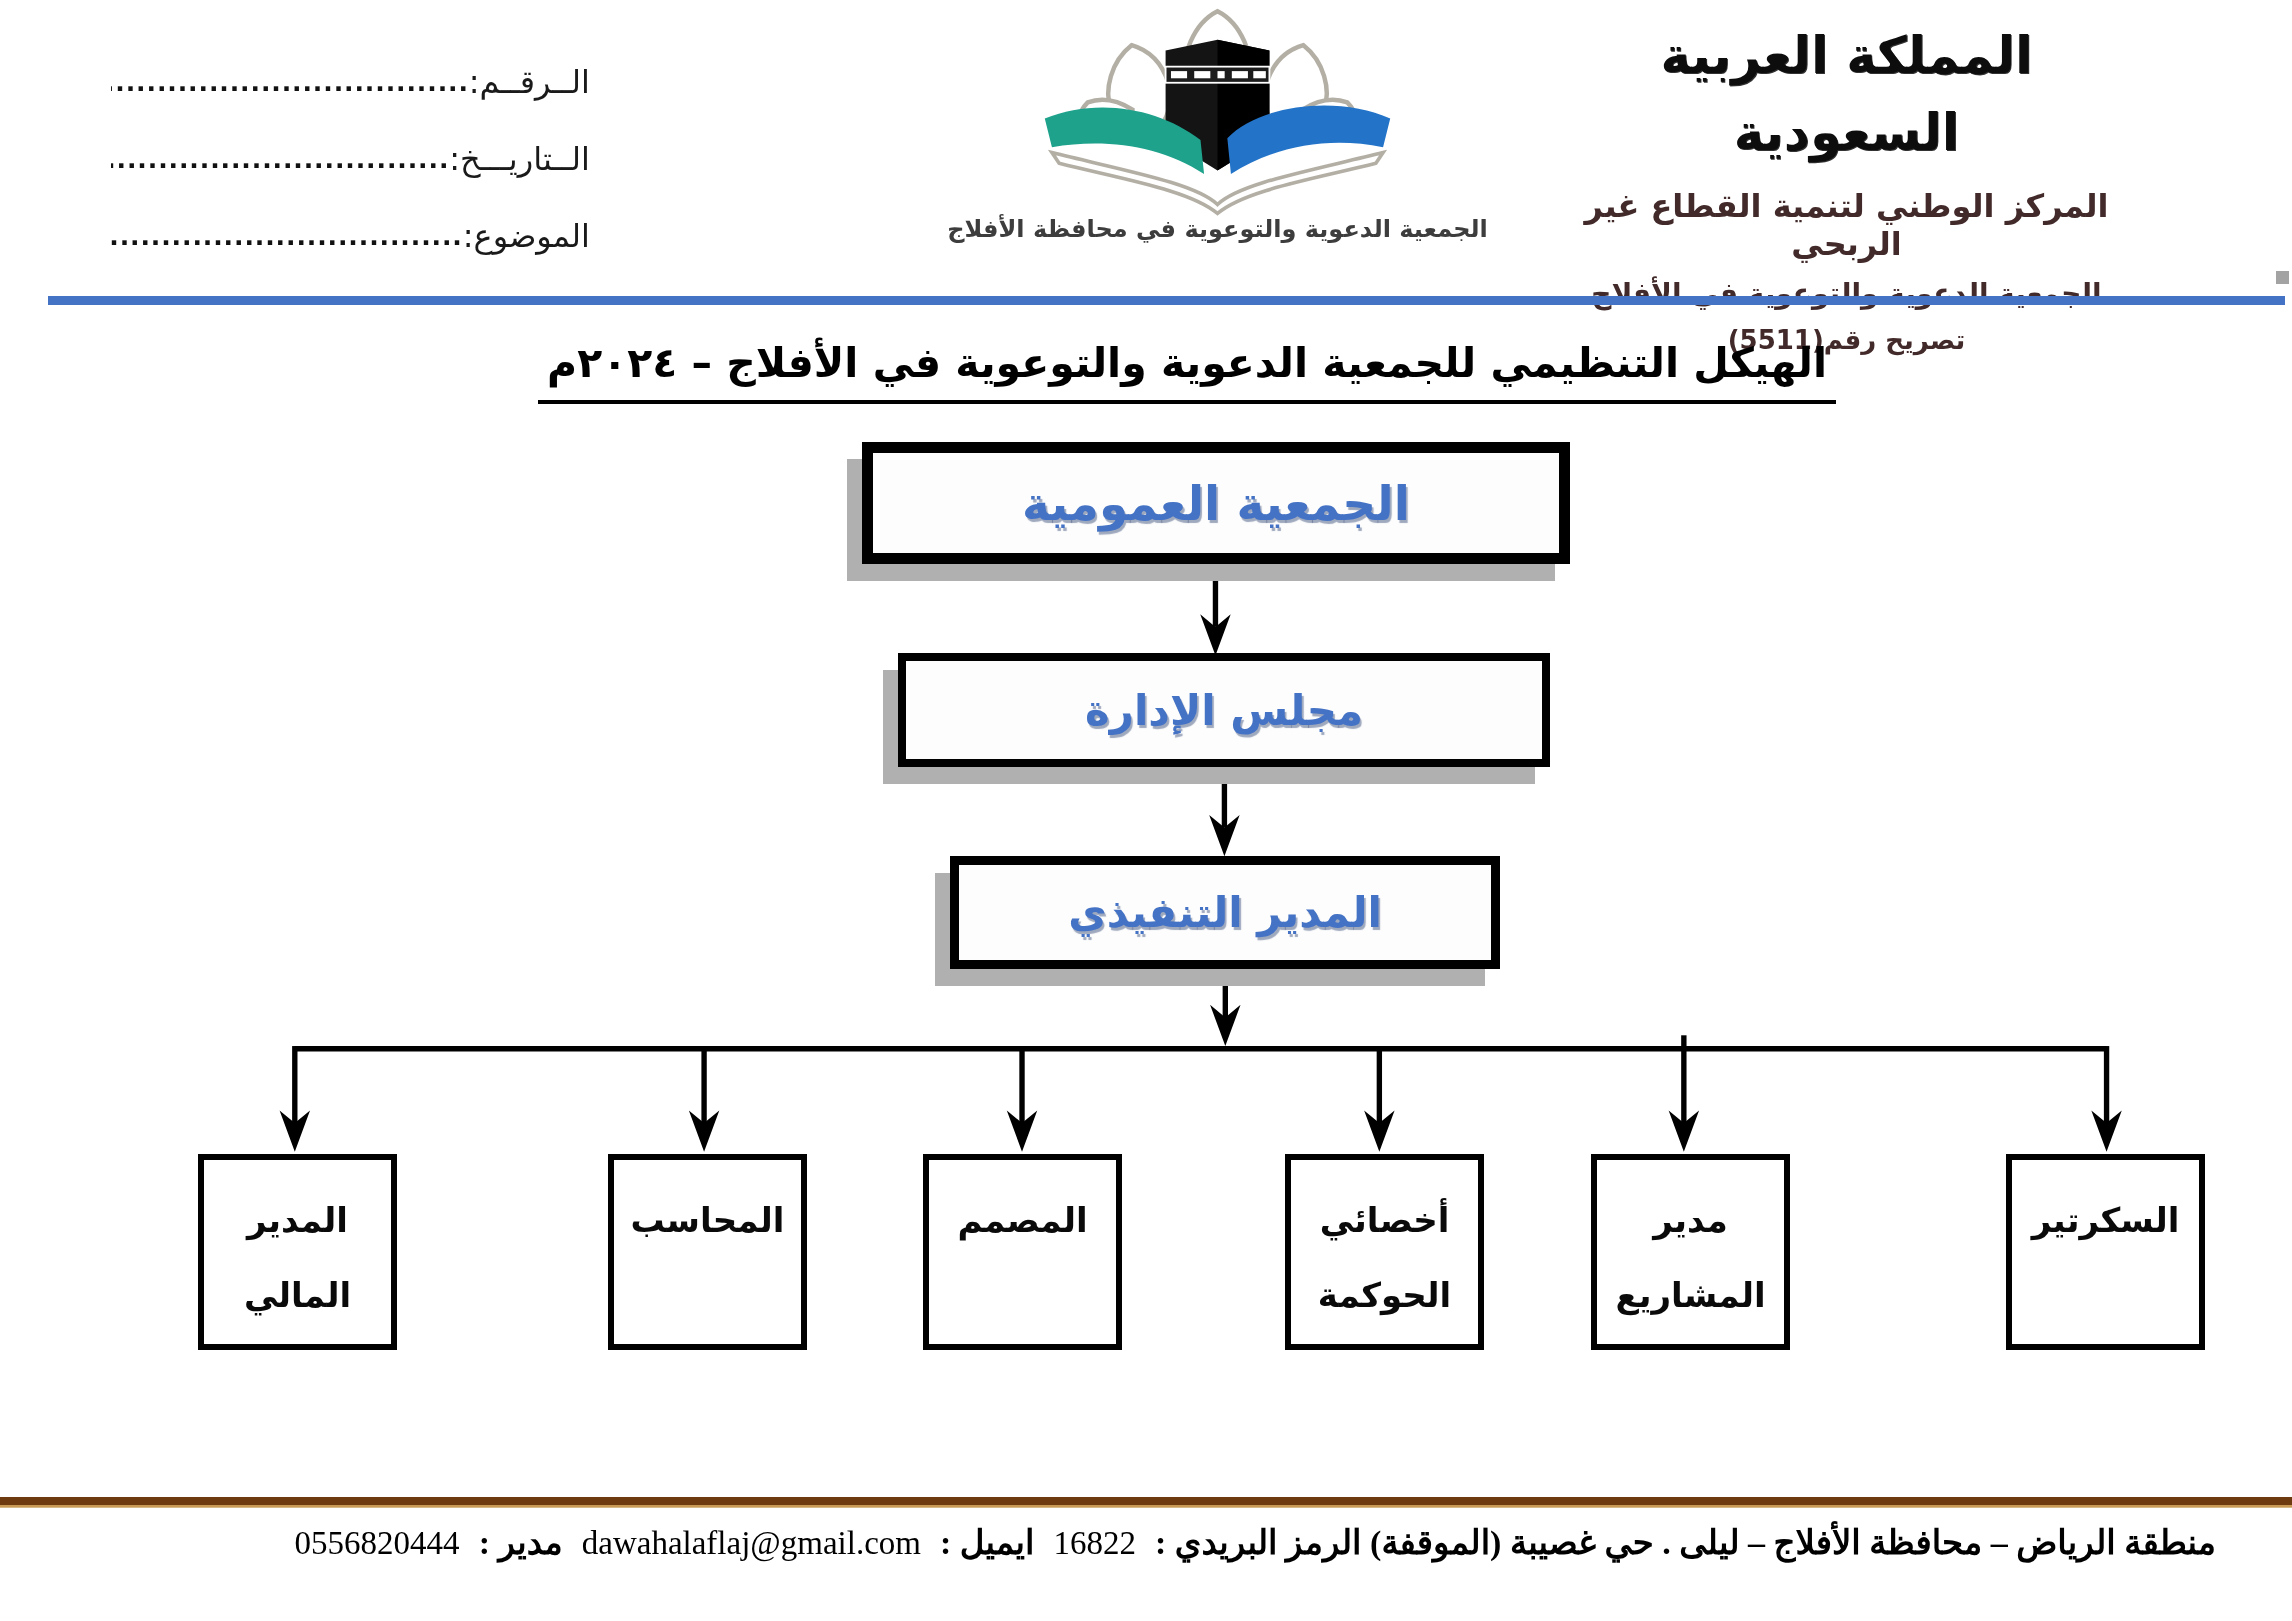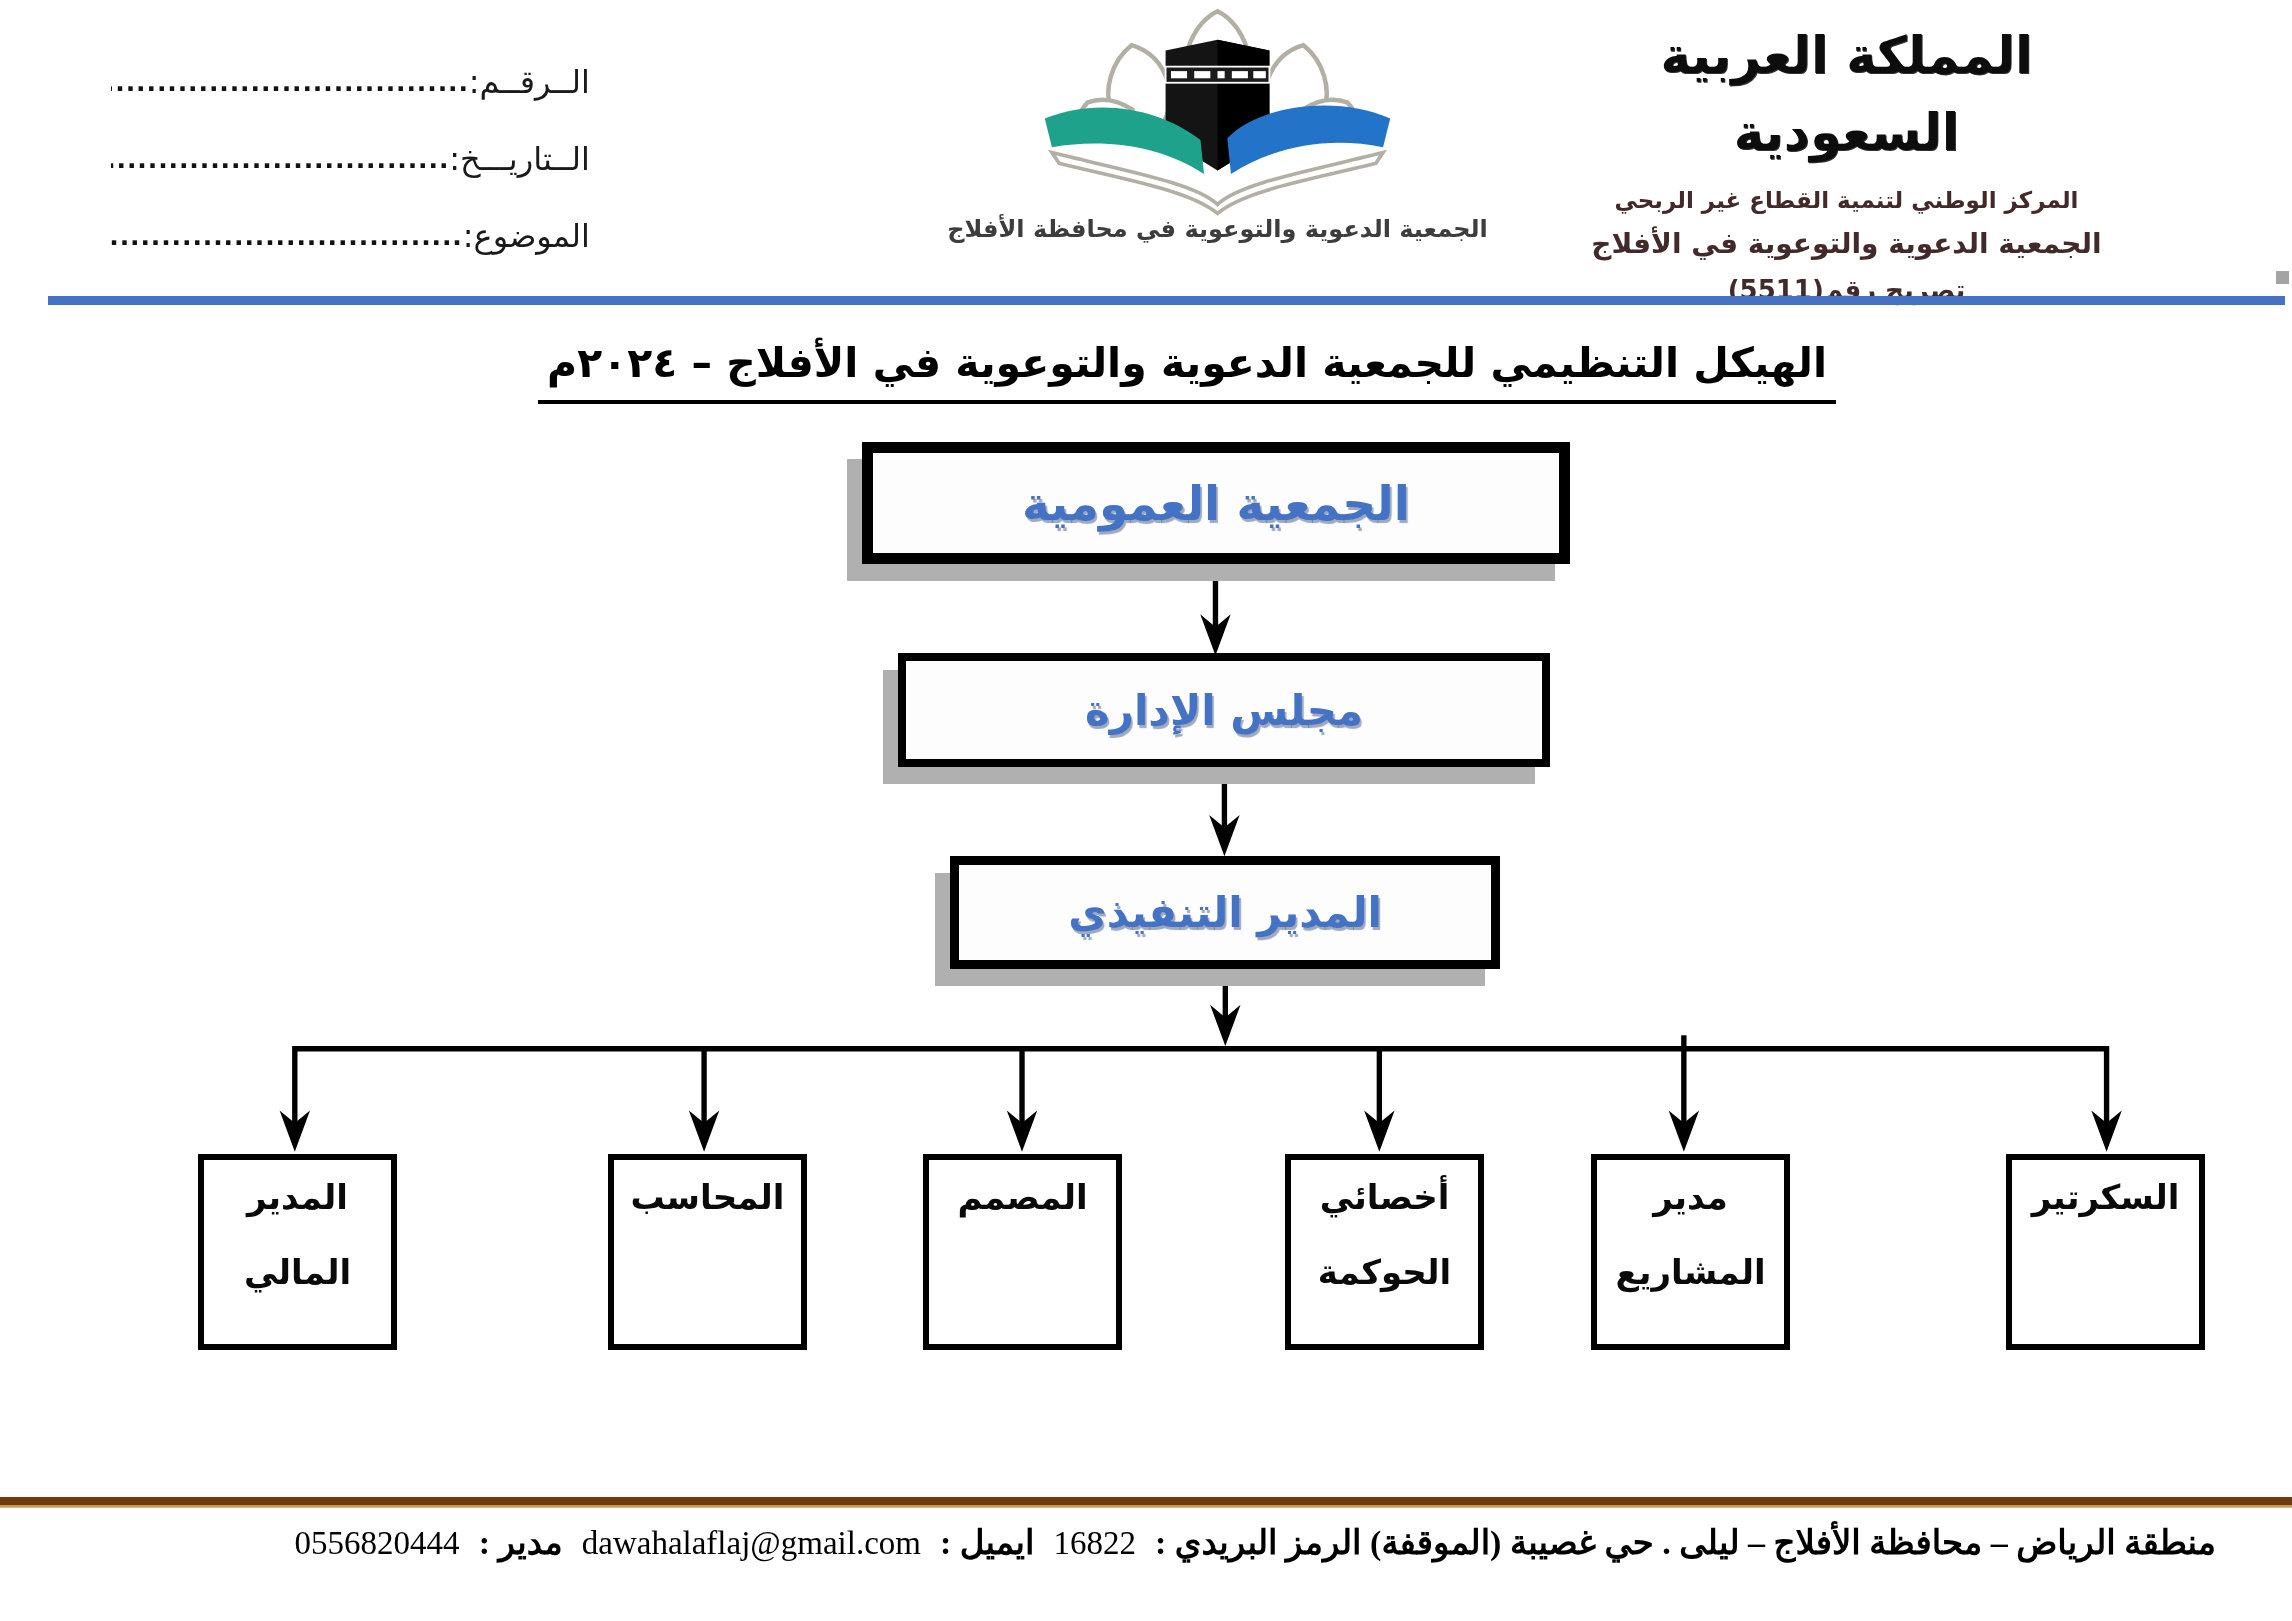--- a/index.html
+++ b/index.html
@@ -13,21 +13,21 @@
   .field-label{font-size:32px;font-weight:normal;color:#1a1a1a;white-space:nowrap;}
   .field-dots{font-size:25px;font-weight:bold;letter-spacing:0.9px;color:#111;
     overflow:hidden;white-space:nowrap;flex:1;margin-left:5.4px;padding-bottom:3.6px;}
   .logo-wrap{position:absolute;left:1025px;top:3.6px;width:385px;}
   .logo-caption{position:absolute;left:922px;top:215px;width:591px;text-align:center;
     font-size:24px;font-weight:bold;color:#3d3d3d;direction:rtl;}
   .org-head{position:absolute;left:1560px;top:18px;width:573px;text-align:center;direction:rtl;}
   .org-kingdom{font-size:51px;font-weight:bold;color:#0d0d0d;line-height:1.5;
     text-shadow:0.9px 0.9px 0 #333;}
   .org-center,.org-assoc,.org-permit{color:#432a2a;font-weight:bold;}
-  .org-center{font-size:23px;margin-top:16px;}
+  .org-center{font-size:32px;margin-top:16px;}
   .org-assoc{font-size:28px;margin-top:14.3px;}
   .org-permit{font-size:26px;margin-top:14.3px;}
   .blue-line{position:absolute;left:48px;top:296px;width:2237px;height:9px;background:#4472C4;}
   .handle-dot{position:absolute;left:2276px;top:271px;width:12.5px;height:12.5px;background:#a3a3a3;}
   
   .doc-title{position:absolute;left:0;top:339px;width:1836px;direction:rtl;}
   .doc-title span{display:inline-block;font-size:41px;font-weight:bold;color:#000;
     border-bottom:4.5px solid #000;padding:0 9px 12.5px;}
   
   .obox{position:absolute;box-sizing:border-box;background:#fdfdfd;border-style:solid;border-color:#000;
@@ -37,21 +37,21 @@
     box-shadow:-15px 17px 0 #b0b0b0;}
   .box-root .lvltext{font-size:47px;}
   .box-l2{left:898px;top:653px;width:652px;height:114px;border-width:8px;
     box-shadow:-15px 17px 0 #b0b0b0;}
   .box-l2 .lvltext{font-size:42px;}
   .box-l3{left:950px;top:856px;width:550px;height:113px;border-width:9.9px;
     box-shadow:-15px 17px 0 #b0b0b0;}
   .box-l3 .lvltext{font-size:42px;}
   .child{position:absolute;top:1154px;width:199px;height:196px;box-sizing:border-box;
     background:#fff;border:6.3px solid #000;text-align:center;direction:rtl;}
-  .child .ctext{display:block;font-size:34px;font-weight:bold;color:#0a0a0a;
+  .child .ctext{display:block;padding-top:23px;font-size:34px;font-weight:bold;color:#0a0a0a;
     line-height:75px;white-space:pre-line;}
   .c1{left:198px;} .c2{left:608px;} .c3{left:923px;} .c4{left:1285px;} .c5{left:1591px;} .c6{left:2006px;}
   .connectors{position:absolute;left:0;top:0;}
   
   .brown-line{position:absolute;left:0;top:1497px;width:2293px;height:8px;background:#6e3b10;
     box-shadow:0 2.7px 0 #c99a55;}
   .footer-text{position:absolute;top:1522px;right:77px;direction:rtl;white-space:nowrap;
     font-size:34px;font-weight:bold;color:#000;}
   .footer-text .seg{margin-left:7.2px;font-family:Liberation Serif, serif;}
   .latin{font-family:"Liberation Serif",serif;font-weight:normal;font-size:33px;direction:ltr;

